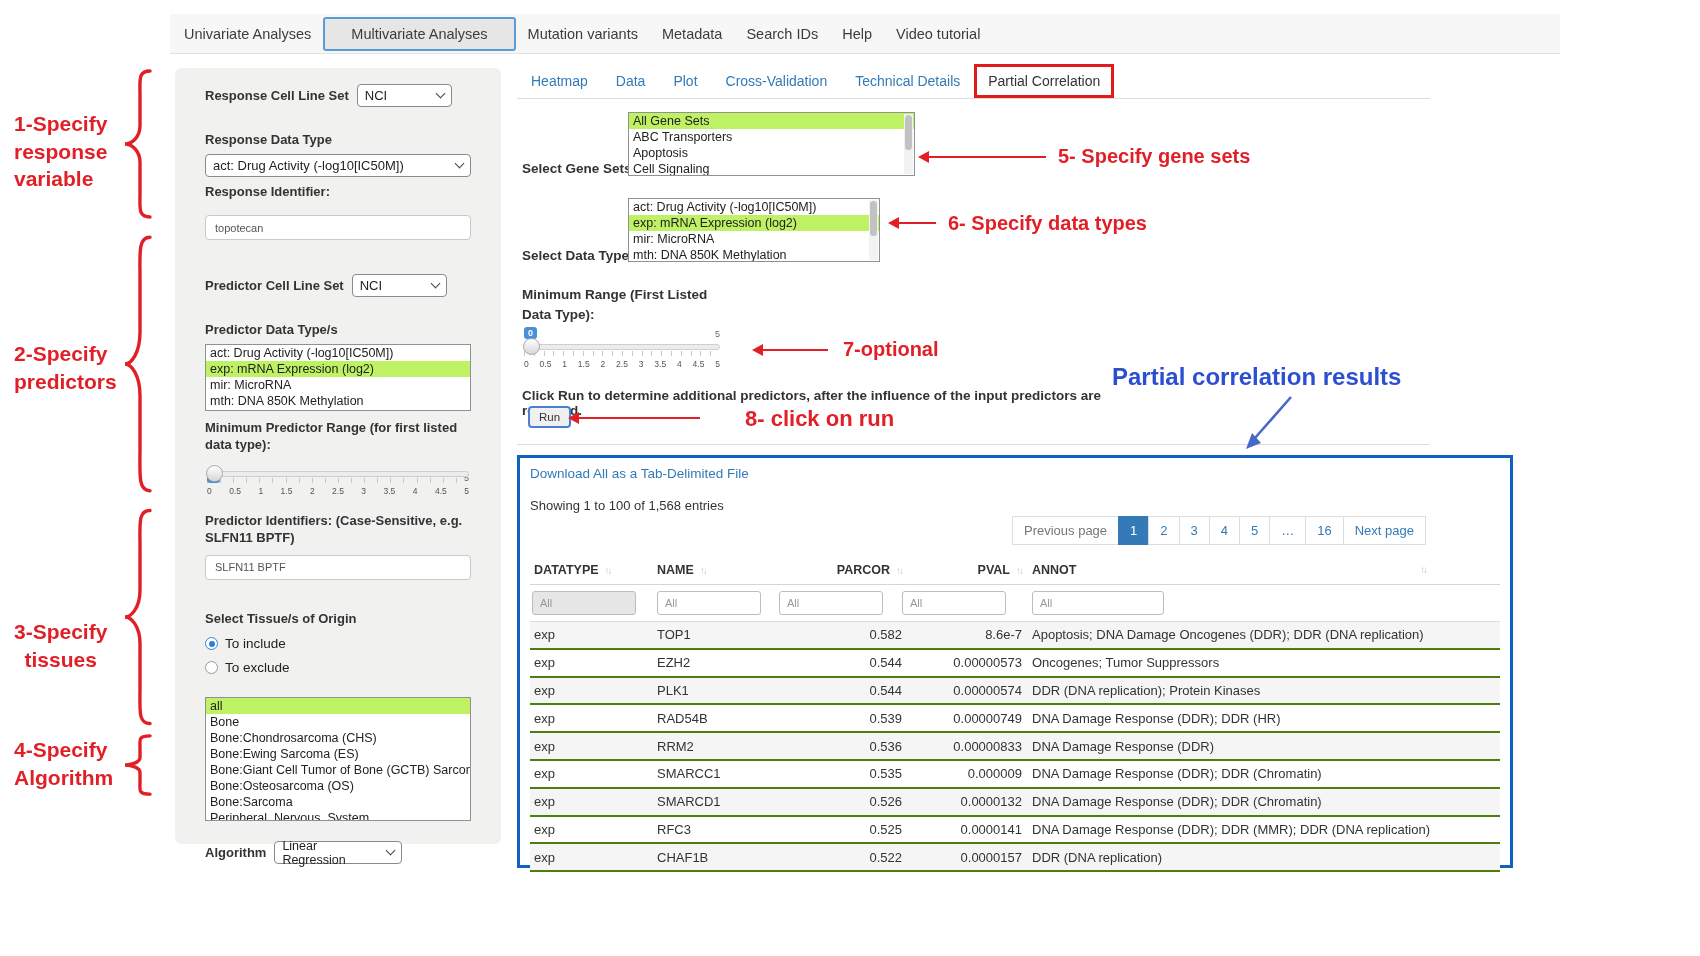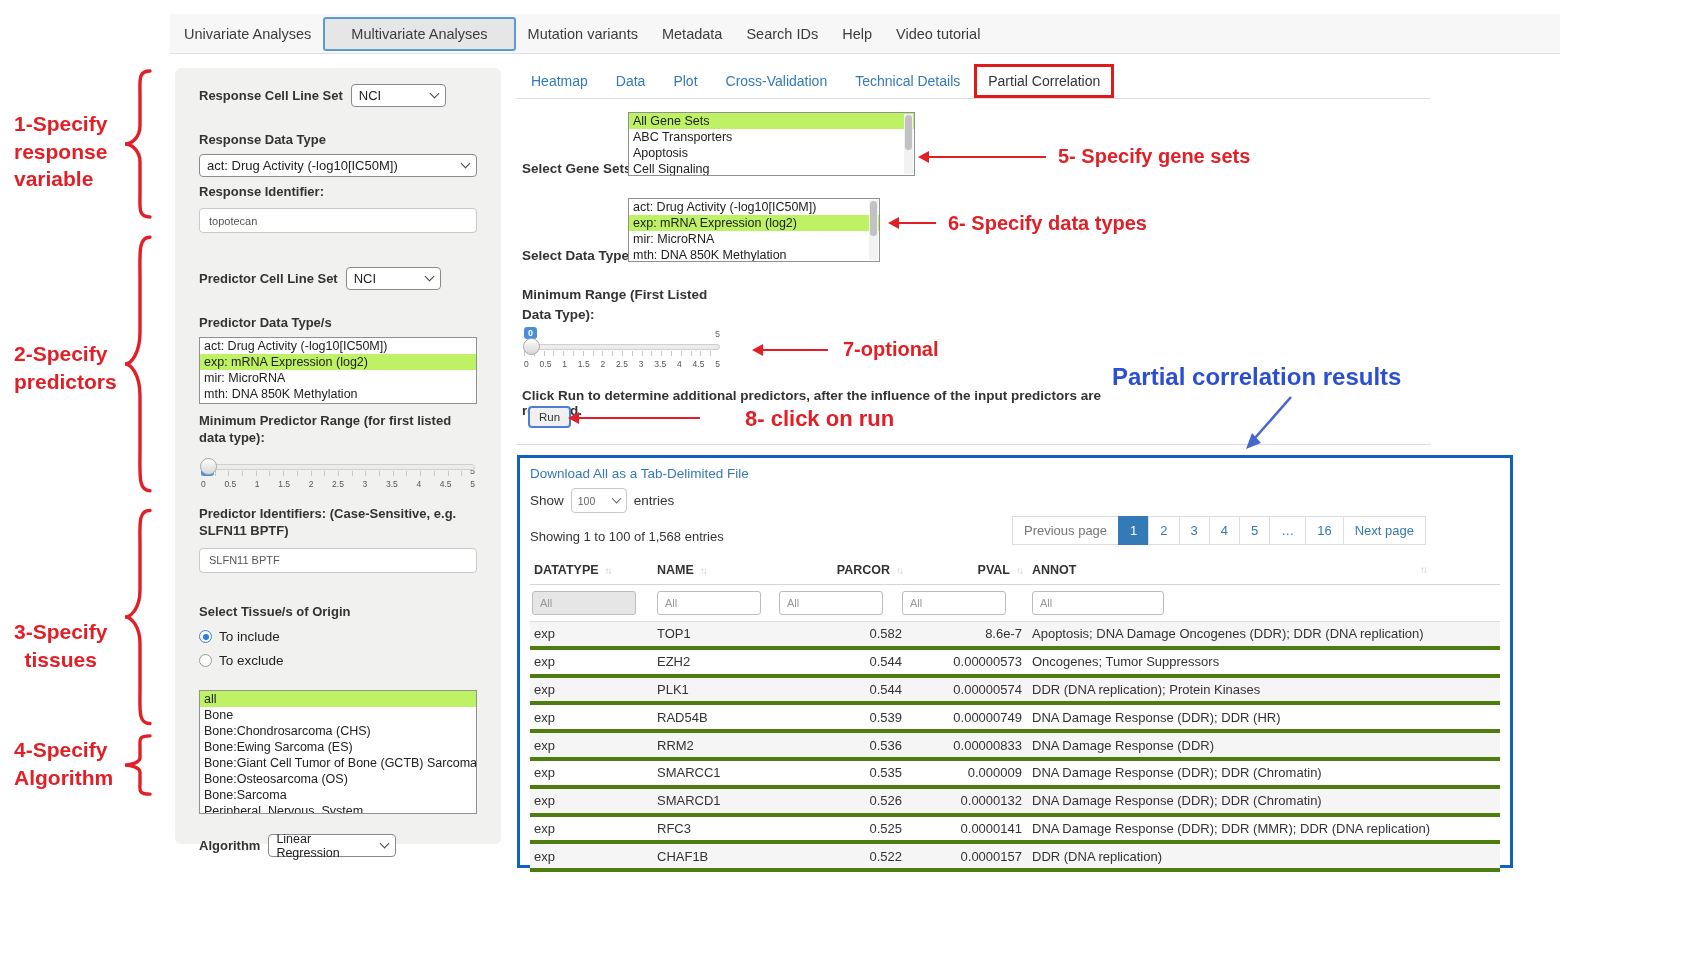--- a/index.html
+++ b/index.html
@@ -16,21 +16,21 @@
   .note { position:absolute; color:#e21f26; font-weight:bold; font-size:21px; line-height:1.32; white-space:pre-line; }
   .brace { position:absolute; width:30px; }
   .brace svg { width:100%; height:100%; }
   .rarrow { position:absolute; height:12px; }
   .rarrow .shaft { position:absolute; left:9px; right:0; top:4.6px; height:2.6px; background:#e21f26; }
   .rarrow .head { position:absolute; left:0; top:0; width:0; height:0;
                   border-top:6px solid transparent; border-bottom:6px solid transparent; border-right:11px solid #e21f26; }
 
   
   .panel { position:absolute; left:175px; top:68px; width:326px; height:776px; background:#f1f1f0;
-           border-radius:6px; padding:16px 24px; font-size:13px; color:#222; }
+           border-radius:6px; padding:16px 30px; font-size:13px; color:#222; }
   .flabel { font-weight:bold; color:#333; margin-bottom:5px; line-height:1.35; }
   .inline-row { display:flex; align-items:center; gap:8px; }
   .sel { display:inline-flex; align-items:center; justify-content:space-between; border:1px solid #8a8a8a;
          border-radius:4px; background:#fff; height:23px; padding:0 7px; font-size:13px; color:#222; cursor:pointer; }
   .chev { width:7px; height:7px; border-right:1.8px solid #444; border-bottom:1.8px solid #444;
           transform:rotate(45deg); margin-top:-4px; flex:0 0 auto; margin-left:8px; }
   .txt { width:100%; height:25px; border:1px solid #c9c9c9; border-radius:4px; background:#fff;
          font-size:11px; color:#555; padding:0 9px; font-family:"Liberation Sans", sans-serif; }
   .listbox { border:1px solid #919191; background:#fff; overflow:hidden; position:relative; }
   .opt { font-size:12.5px; line-height:16px; padding:0 4px; white-space:nowrap; cursor:pointer; color:#222; }
@@ -98,21 +98,21 @@
   .c5 { flex:1; padding-left:10px; display:flex; align-items:center; }
   .sort-far { position:absolute; right:74px; top:9px; }
   .tfilter { display:flex; align-items:center; padding:6px 0; border-bottom:1px solid #ddd; }
   .fin { height:24px; border:1px solid #bdbdbd; border-radius:3px; background:#fff; font-size:11px;
          padding:0 7px; color:#444; font-family:"Liberation Sans", sans-serif; width:104px; }
   .fin::placeholder { color:#999; }
   .fin.first { background:#e6e6e6; }
   .fc1 { width:127px; padding-left:2px; } .fc2 { width:122px; } .fc3 { width:123px; } .fc4 { width:120px; }
   .fc5 { flex:1; padding-left:10px; }
   .fc5 .fin { width:132px; }
-  .trow { display:flex; align-items:center; font-size:13px; color:#333; height:27.8px; border-bottom:4px solid #4d7c0f; }
+  .trow { display:flex; align-items:center; font-size:13px; color:#333; height:27.8px; border-bottom:2px solid #4d7c0f; }
   .trow:nth-child(odd) { background:#f5f5f5; }
 
   
   .blue-arrow { position:absolute; }
 </style>
 </head>
 <body>
 
 <div id="canvas">
 
@@ -167,21 +167,21 @@
       </span>
     </div>
 
     <div class="flabel">Response Data Type</div>
     <div class="sel" style="width:100%; margin-bottom:6px;">
       <span>act: Drug Activity (-log10[IC50M])</span>
       <span class="chev"></span>
     </div>
 
     <div class="flabel">Response Identifier:</div>
-    <input class="txt" style="margin-top: 3px; margin-bottom: 34px;" value="topotecan">
+    <input class="txt" style="margin-top: 10px; margin-bottom: 34px;" value="topotecan">
 
     <div class="inline-row" style="margin-bottom:24px;">
       <span class="flabel" style="margin-bottom:0;">Predictor Cell Line Set</span>
       <span class="sel" style="width:95px;">
         <span>NCI</span>
         <span class="chev"></span>
       </span>
     </div>
 
     <div class="flabel">Predictor Data Type/s</div>
@@ -331,28 +331,20 @@
   <div class="blue-title" style="left:1112px; top:363px;">Partial correlation results</div>
   <div class="blue-arrow" style="left:1237px; top:394px;">
     <svg width="62" height="60">
         <line x1="54" y1="3" x2="18" y2="44" stroke="#4668c8" stroke-width="2.6"></line>
         <polygon points="9,55 24,49 15,39" fill="#4668c8"></polygon>
       </svg>
   </div>
 
   <div class="results-box">
     <span class="dl-link">Download All as a Tab-Delimited File</span>
-    <div class="show-row">
-      <span>Show</span>
-      <span class="show-sel">
-        <span>100</span>
-        <span class="chev" style="border-color:#666;"></span>
-      </span>
-      <span>entries</span>
-    </div>
     <div class="showing">Showing 1 to 100 of 1,568 entries</div>
 
     <div class="pagination">
       <div class="pagebtn prev">Previous page</div>
       <div class="pagebtn active">1</div>
       <div class="pagebtn">2</div>
       <div class="pagebtn">3</div>
       <div class="pagebtn">4</div>
       <div class="pagebtn">5</div>
       <div class="pagebtn">…</div>

